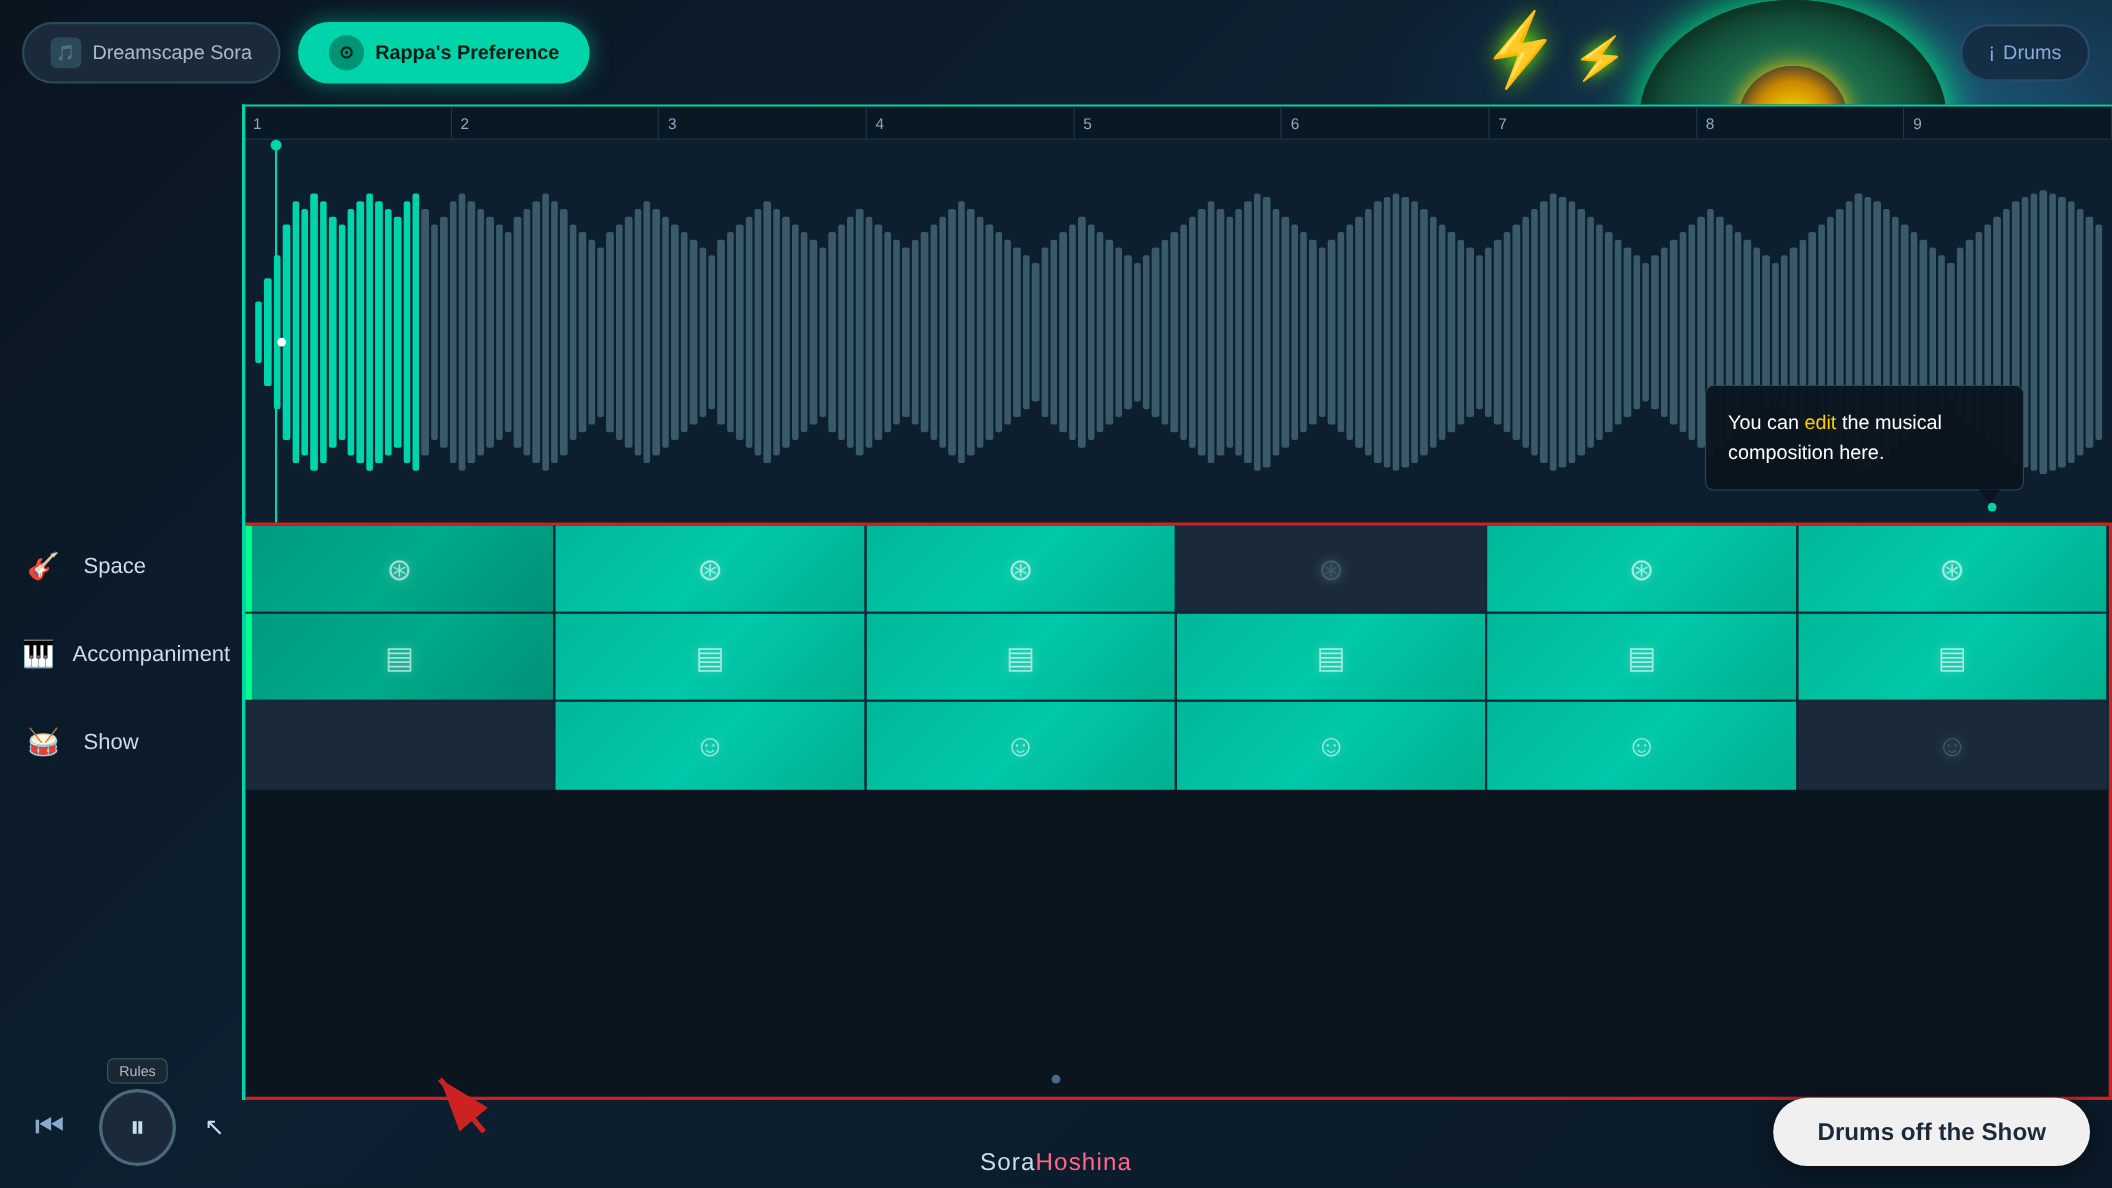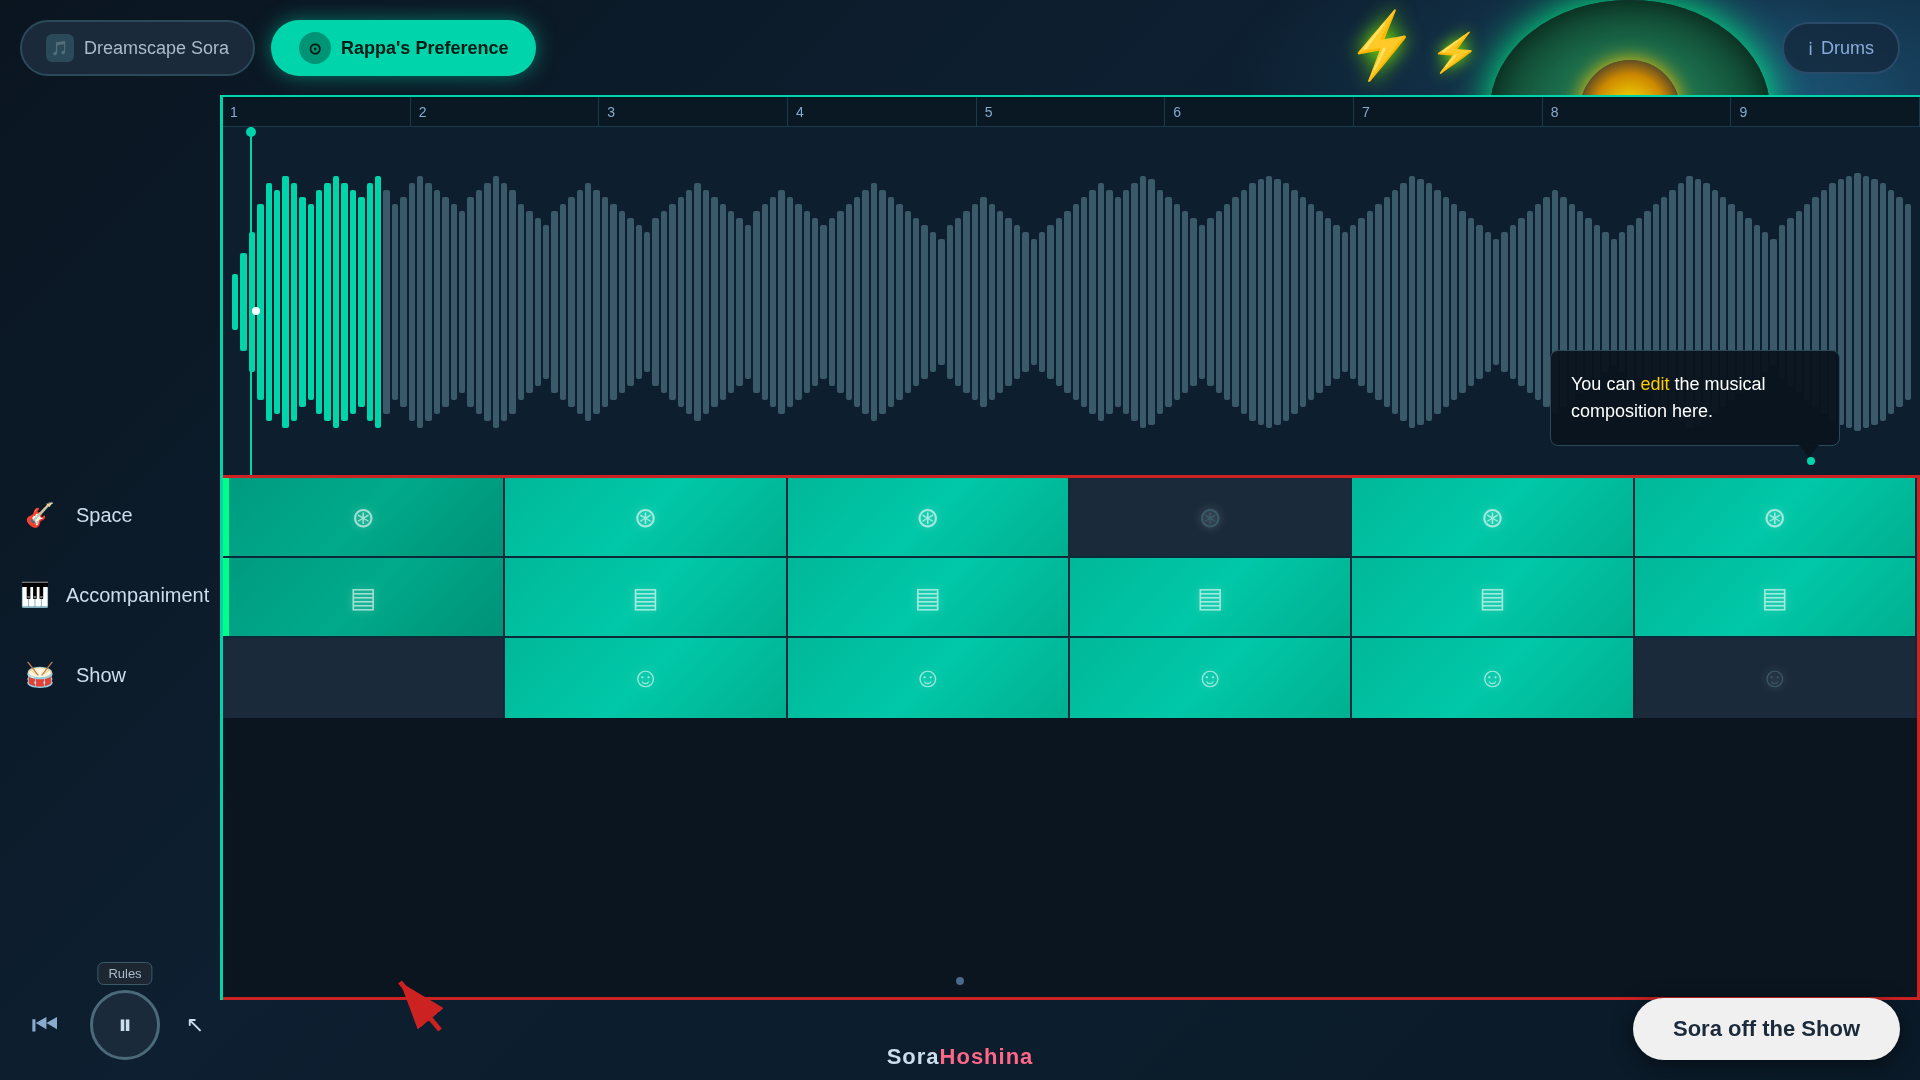--- a/index.html
+++ b/index.html
@@ -483,21 +483,21 @@
       border-radius: 50%;
     }
 
     
     .watermark {
       position: absolute;
       bottom: 10px;
       left: 50%;
       transform: translateX(-50%);
       font-size: 22px;
-      font-weight: bold;
+      font-weight: normal;
       letter-spacing: 1px;
     }
     .watermark .sora { color: #ccddee; }
     .watermark .hoshina { color: #ff6688; }
 
     
     .timeline-left-edge {
       position: absolute;
       top: 95px;
       left: 220px;
@@ -882,18 +882,18 @@
     <defs>
       <marker id="arrowhead" markerWidth="10" markerHeight="7" refX="10" refY="3.5" orient="auto">
         <polygon points="0 0, 10 3.5, 0 7" fill="#cc2222"></polygon>
       </marker>
     </defs>
     <line x1="110" y1="80" x2="60" y2="20" stroke="#cc2222" stroke-width="6" marker-end="url(#arrowhead)"></line>
   </svg>
 </div>
 
 <button class="btn-kickoff">
-  <span>Sora off the Show</span>
+  <span>Drums off the Show</span>
 </button>
 
 <div class="watermark">
   <span class="sora">Sora</span><span class="hoshina">Hoshina</span>
 </div>
 
 </body></html>

